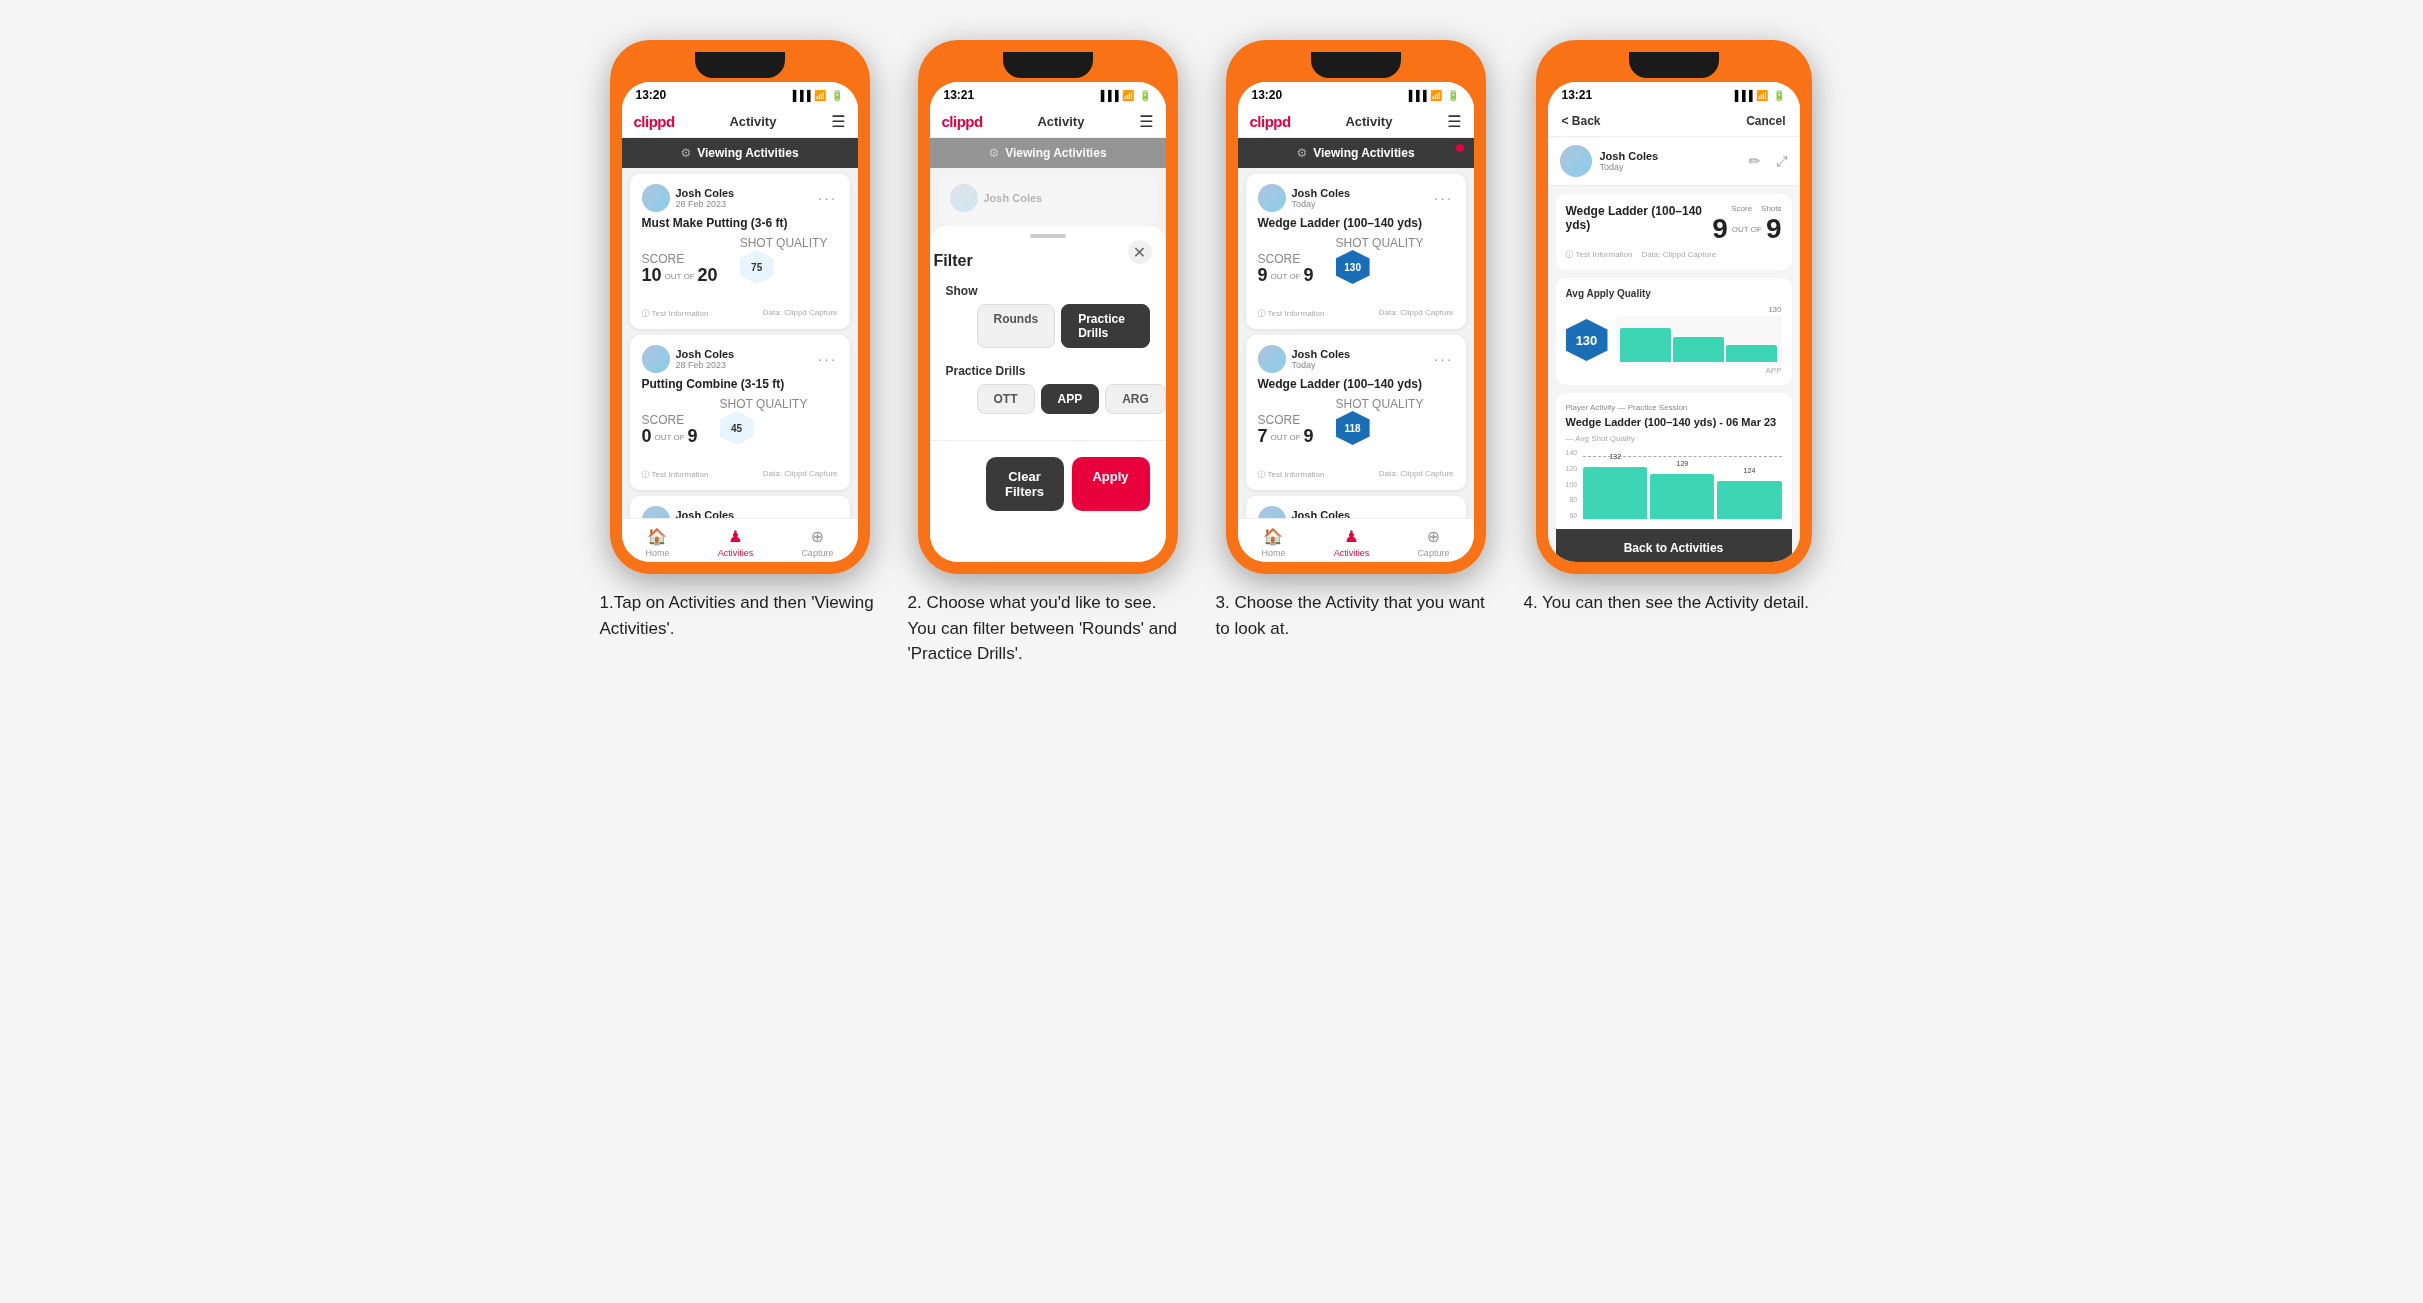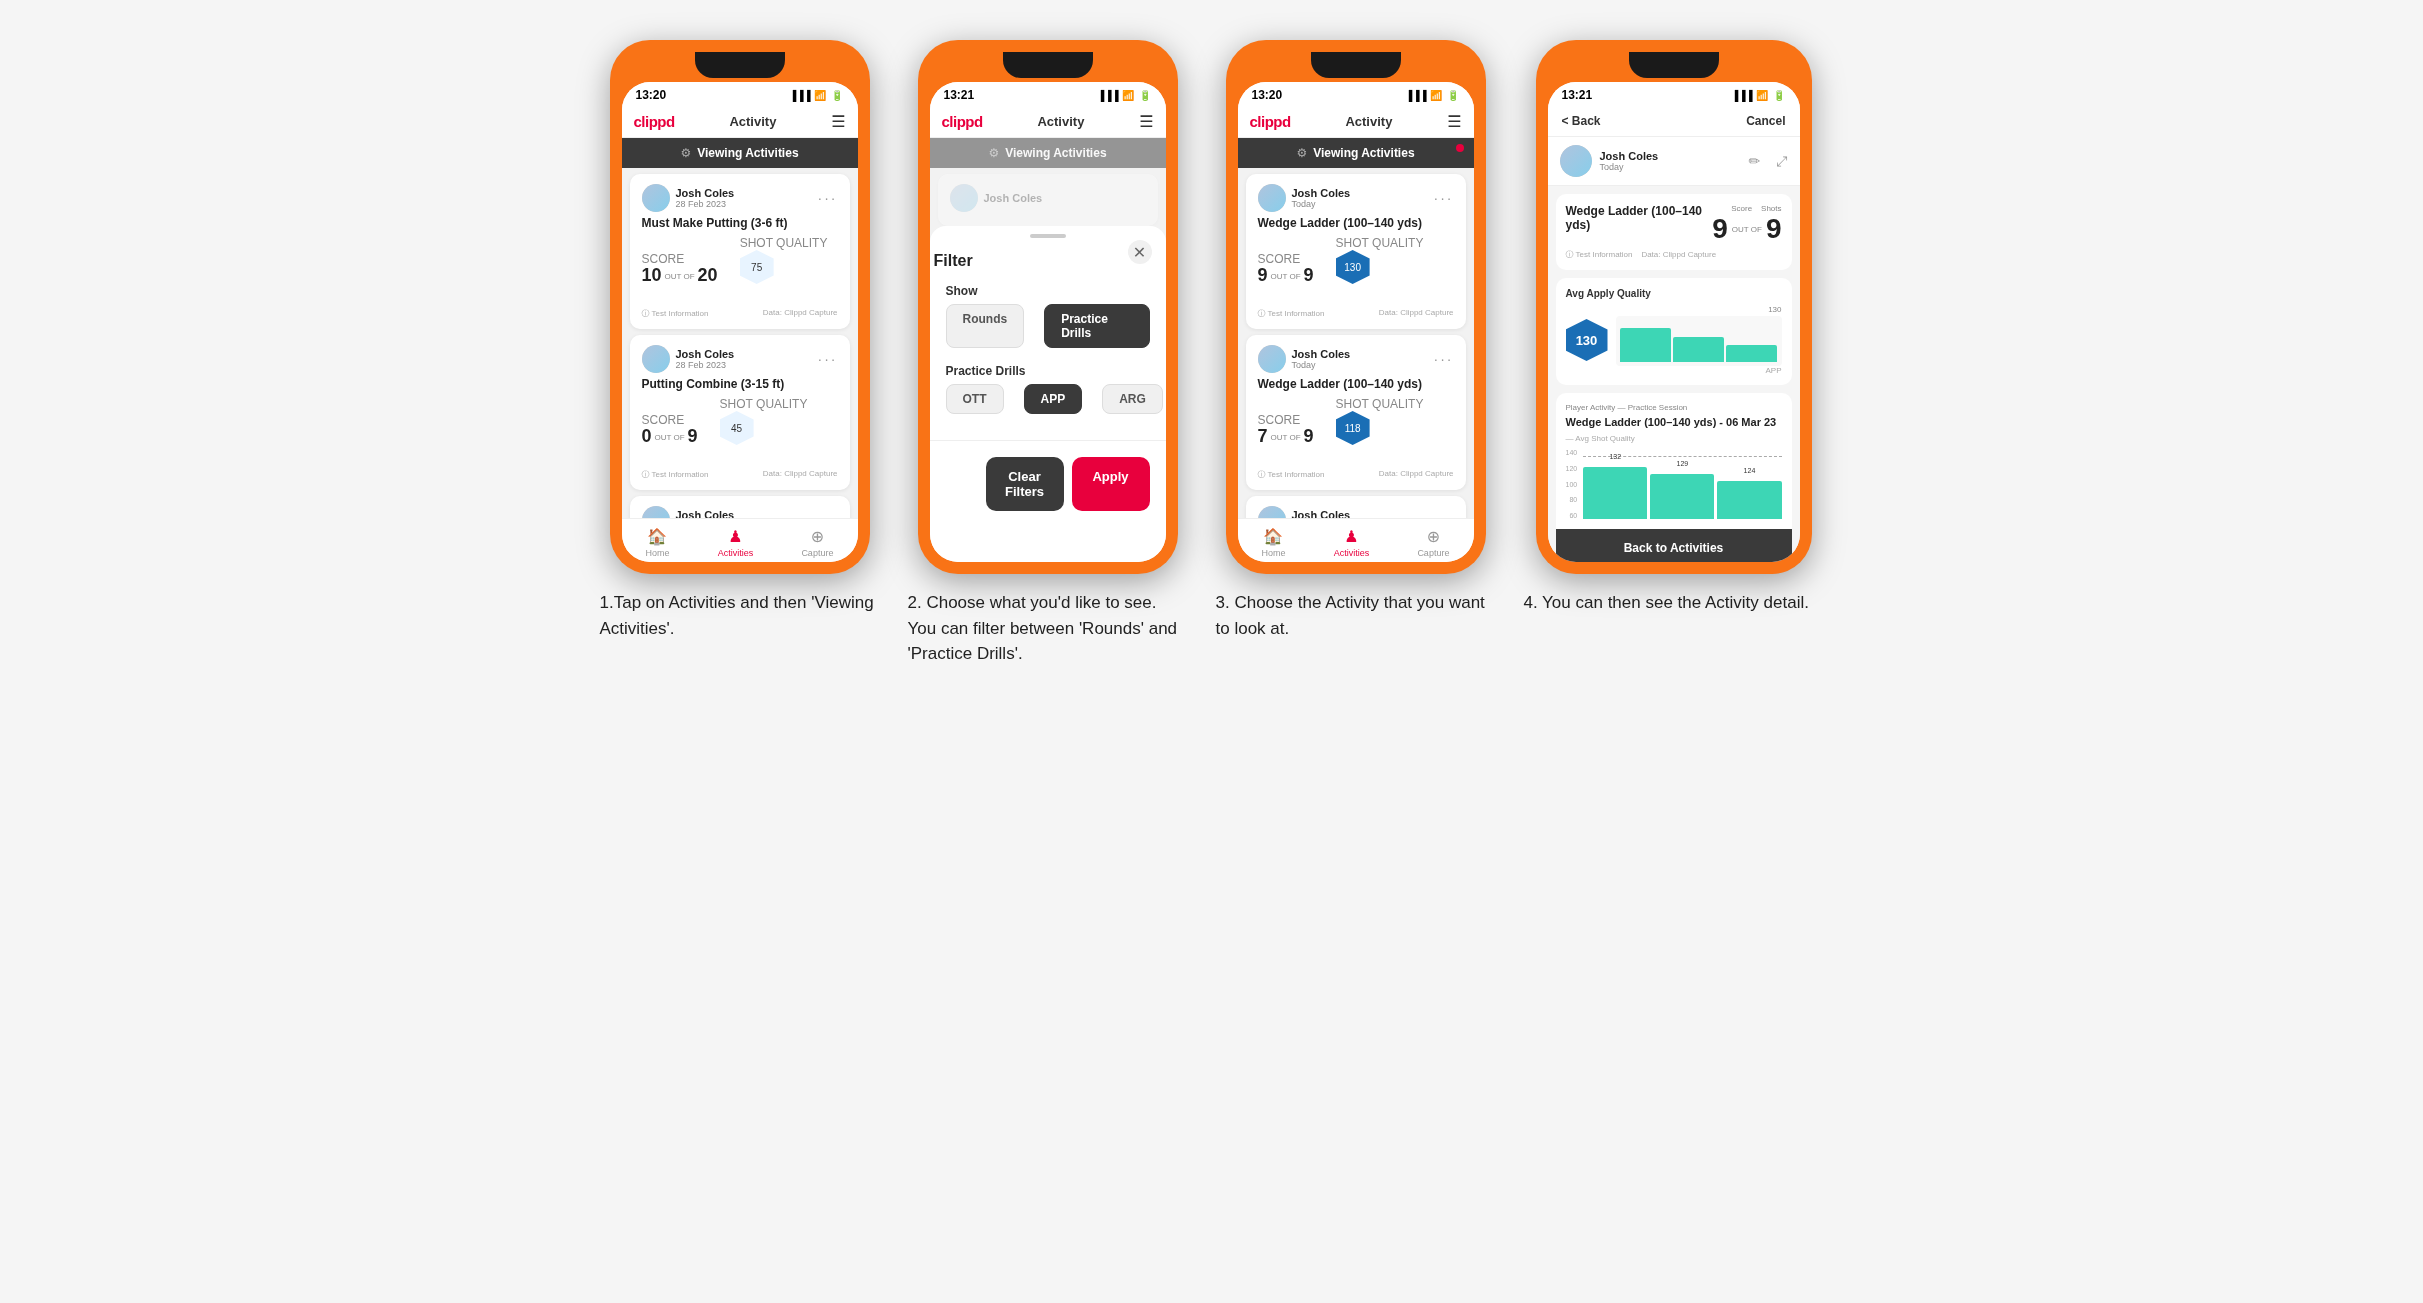--- a/index.html
+++ b/index.html
@@ -147,21 +147,21 @@
     .out-of-text { font-size: 8px; color: #888; margin-bottom: 3px; }
     .shot-quality-hex {
       width: 34px;
       height: 34px;
       background: #e8f4ff;
       clip-path: polygon(50% 0%, 100% 25%, 100% 75%, 50% 100%, 0% 75%, 0% 25%);
       display: flex;
       align-items: center;
       justify-content: center;
       font-size: 10px;
-      font-weight: 400;
+      font-weight: 700;
       color: #333;
     }
     .shot-quality-hex.blue-filled {
       background: #1a6eb5;
       color: #fff;
     }
     .card-footer {
       display: flex;
       justify-content: space-between;
       margin-top: 24px;
@@ -217,21 +217,21 @@
       background: #f0f0f0;
       border-radius: 50%;
       width: 24px;
       height: 24px;
       display: flex;
       align-items: center;
       justify-content: center;
     }
     .filter-title { font-size: 16px; font-weight: 700; color: #222; padding: 14px 4px 4px; }
     .filter-section-label { font-size: 12px; font-weight: 700; color: #333; padding: 10px 16px 6px; }
-    .filter-btn-row { display: flex; gap: 20px; padding: 0 16px 6px; }
+    .filter-btn-row { display: flex; gap: 6px; padding: 0 16px 6px; margin-left: 31px; }
     .filter-btn {
       padding: 7px 16px;
       border-radius: 8px;
       font-size: 12px;
       font-weight: 600;
       border: 1px solid #ddd;
       background: #f0f0f0;
       color: #555;
     }
     .filter-btn.selected {

